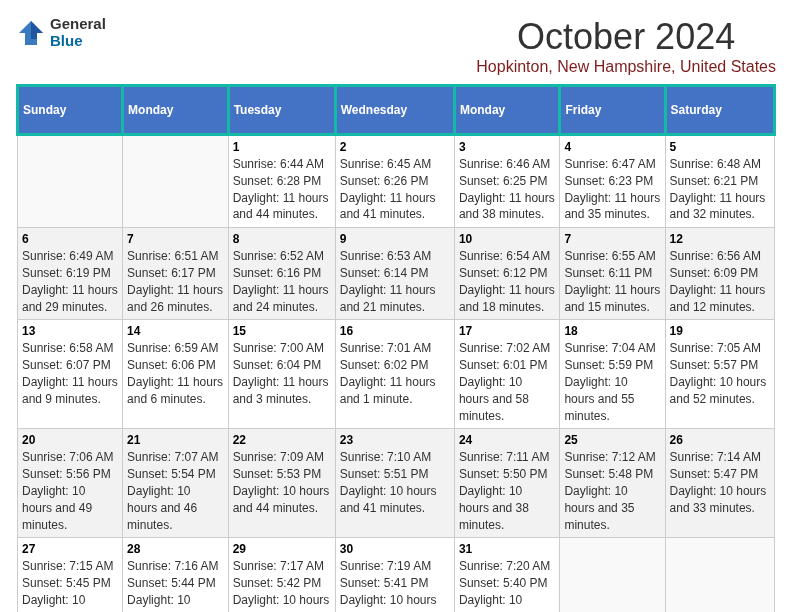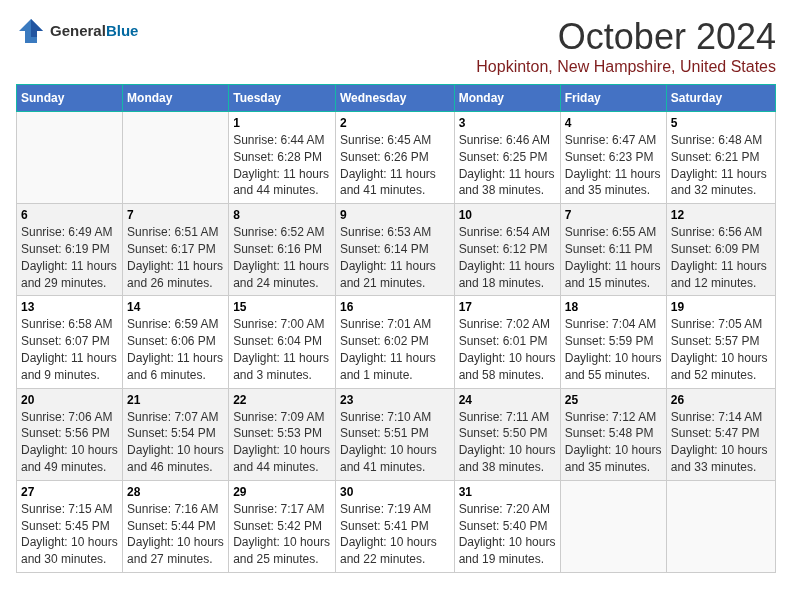--- a/index.html
+++ b/index.html
@@ -16,62 +16,62 @@
       align-items: flex-start;
       margin-bottom: 8px;
     }
     .logo {
       display: flex;
       align-items: center;
       gap: 4px;
     }
     .logo-text {
       display: flex;
-      flex-direction: row;
+      flex-direction: column;
       line-height: 1.1;
     }
     .logo-general {
       font-size: 15px;
       font-weight: bold;
       color: #333;
     }
     .logo-blue {
       font-size: 15px;
       font-weight: bold;
       color: #0369a1;
     }
     .logo-icon {
       width: 30px;
       height: 30px;
     }
     .title-block {
-      text-align: right;
+      text-align: center;
     }
     .month-title {
       font-size: 36px;
       font-weight: normal;
       color: #333;
     }
     .location-title {
       font-size: 16px;
       color: #7f1d1d;
     }
     table {
       width: 100%;
       border-collapse: collapse;
       font-size: 11px;
     }
     thead tr th {
       background-color: #4472c4;
       color: #fff;
-      padding: 6px 4px;
+      padding: 16px 4px;
       text-align: left;
       font-size: 12px;
       font-weight: bold;
-      border: 1px solid #14b8a6;
+      border: 3px solid #14b8a6;
     }
     tbody tr td {
       border: 1px solid #ccc;
       padding: 4px;
       vertical-align: top;
       min-height: 80px;
       height: 80px;
       background: #fff;
     }
     tbody tr:nth-child(even) td {

